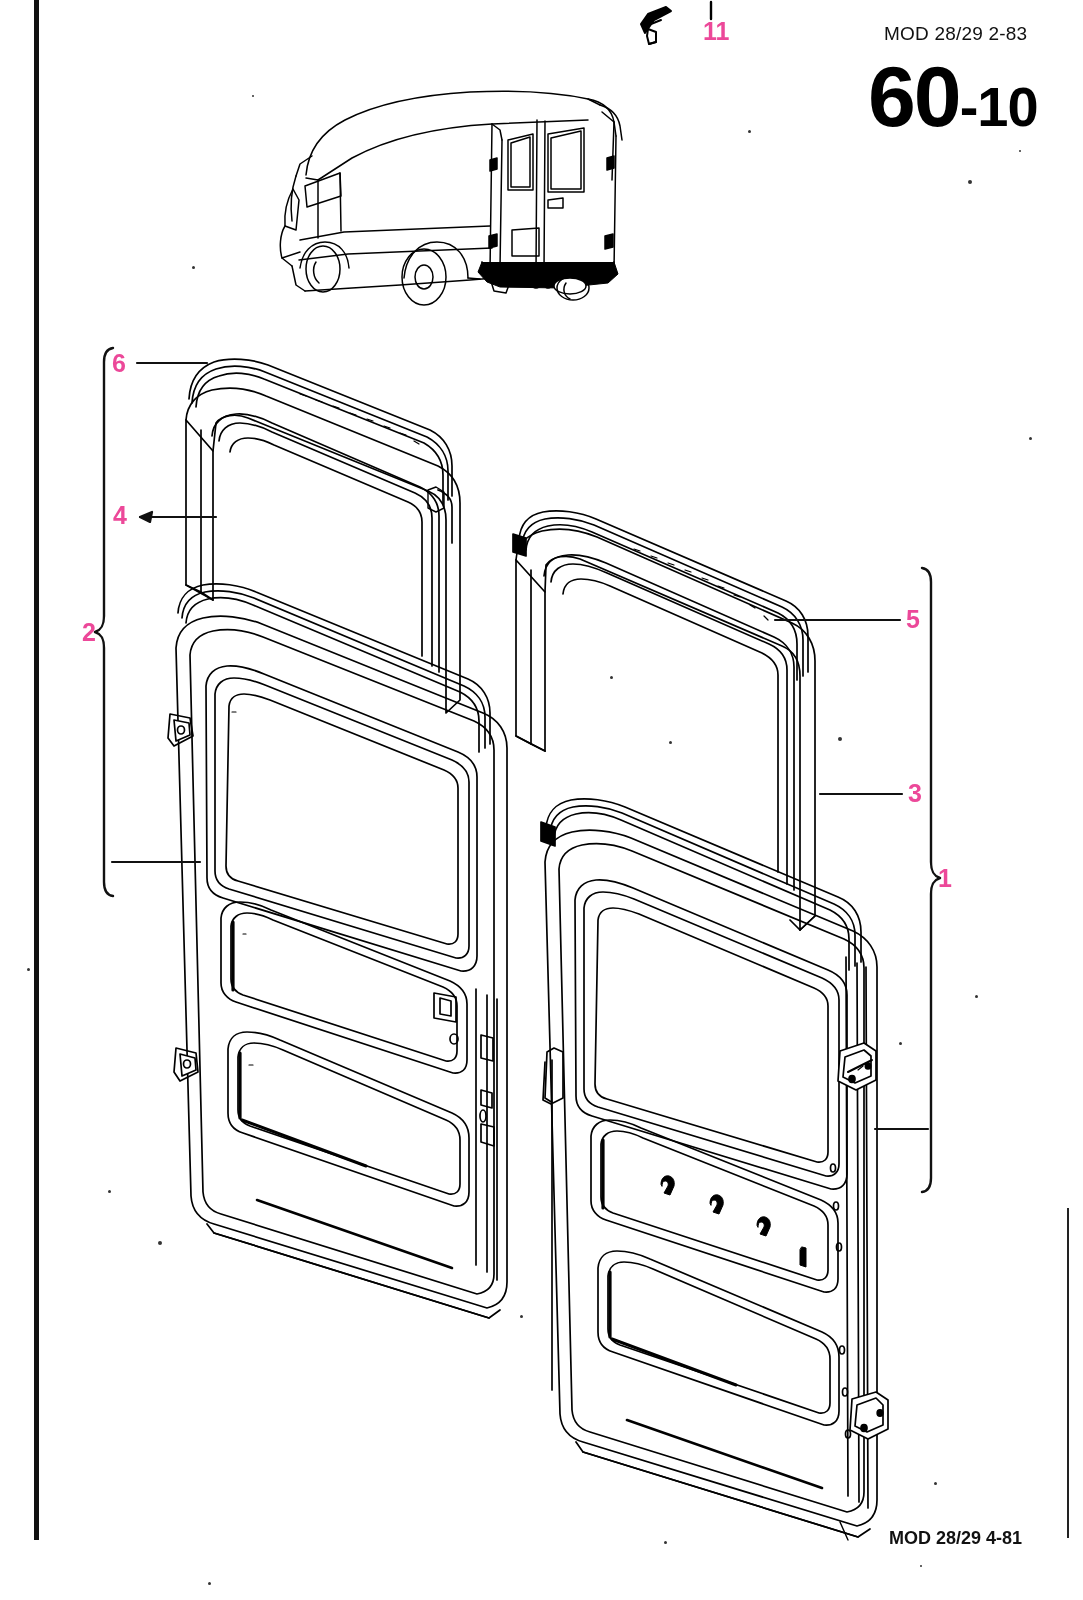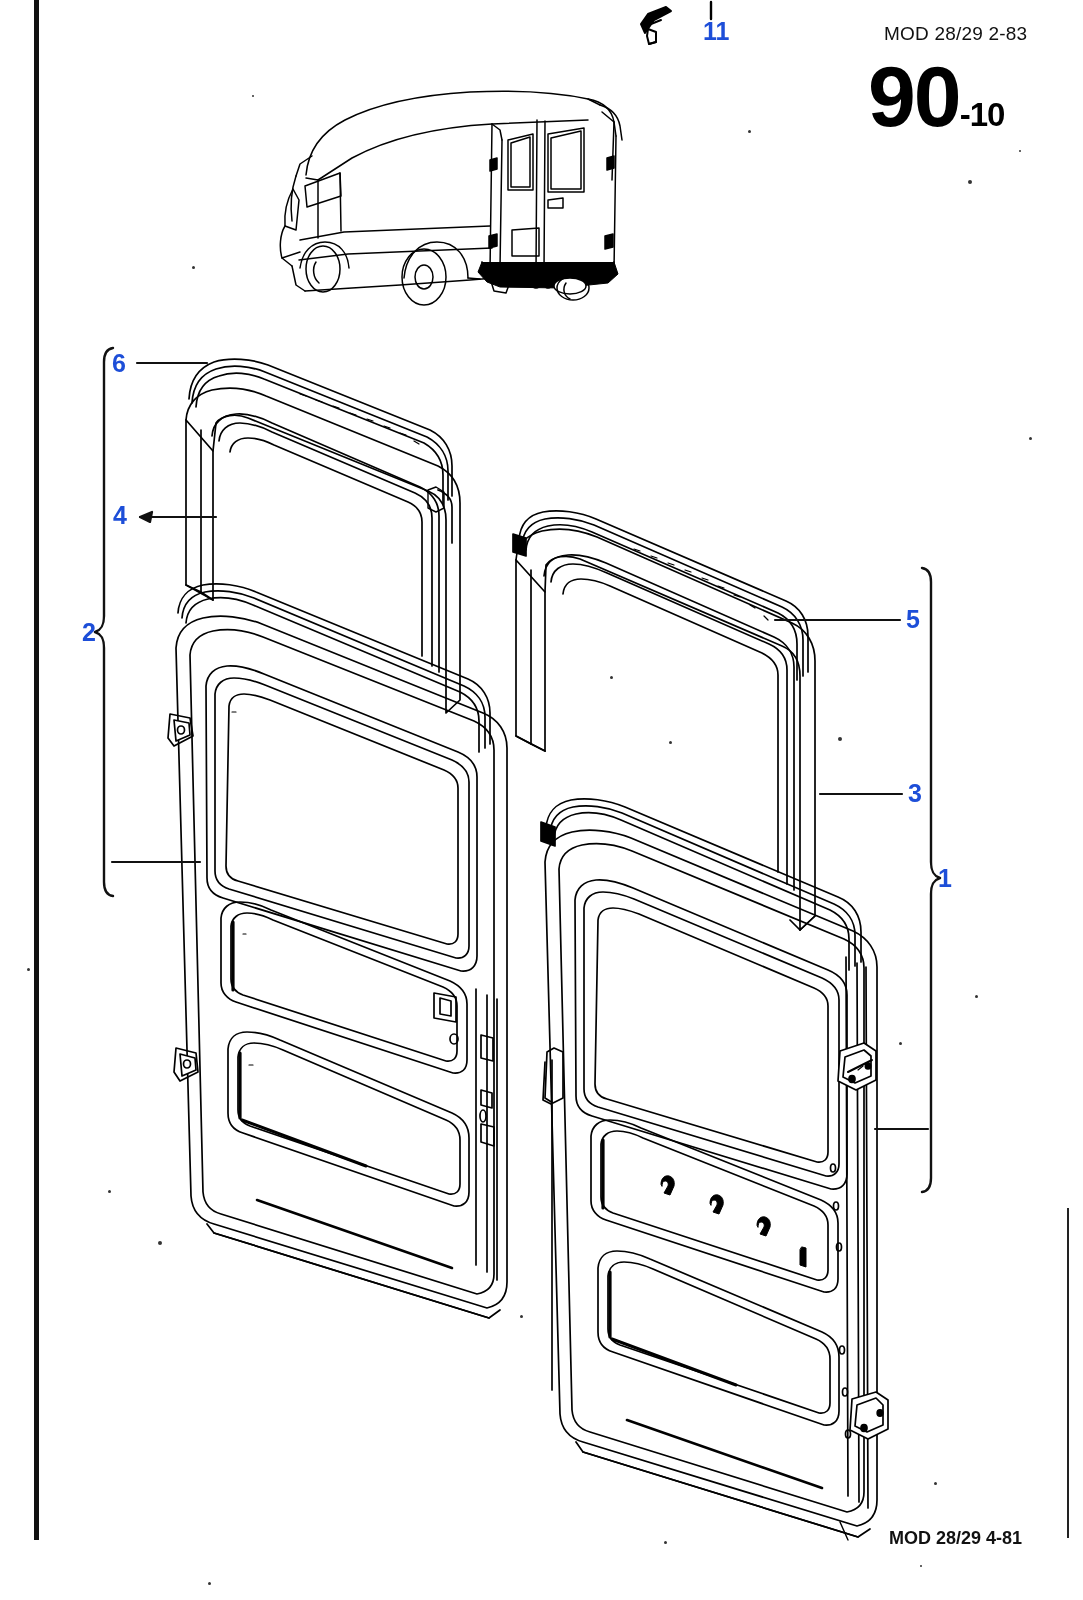--- a/index.html
+++ b/index.html
@@ -57,21 +57,21 @@
     color: #000;
     line-height: 1;
   }
   .hdr-group .g-major {
     font-size: 86px;
     font-weight: bold;
     letter-spacing: -2px;
     vertical-align: baseline;
   }
   .hdr-group .g-minor {
-    font-size: 33px;
+    font-size: 56px;
     font-weight: bold;
     letter-spacing: -1px;
     vertical-align: baseline;
   }
 
   
   .ftr-mod {
     position: absolute;
     left: 889px;
     top: 1528px;
@@ -79,21 +79,21 @@
     font-weight: bold;
     color: #111;
     white-space: nowrap;
   }
 
   
   .callout {
     position: absolute;
     font-size: 25px;
     font-weight: bold;
-    color: #1d4ed8;
+    color: #ec4899;
     line-height: 1;
     font-family: "Liberation Sans", sans-serif;
     text-align: right;
   }
 
   
   .art { position: absolute; left: 0; top: 0; }
   .art path, .art polyline, .art line, .art polygon, .art circle, .art rect, .art ellipse {
     vector-effect: non-scaling-stroke;
   }
@@ -103,21 +103,21 @@
 </head>
 <body>
 
 <div id="page">
 
   <div class="border-left"></div>
   <div class="border-right"></div>
 
   <div class="hdr-mod">MOD 28/29  2-83</div>
   <div class="hdr-group">
-    <span class="g-major">90</span><span class="g-minor">-10</span>
+    <span class="g-major">60</span><span class="g-minor">-10</span>
   </div>
 
   <div class="ftr-mod">MOD 28/29  4-81</div>
 
   <svg class="art" width="1083" height="1600" viewBox="0 0 1083 1600" fill="none" stroke="#000" stroke-width="1.6" stroke-linecap="round" stroke-linejoin="round">
 
     <g stroke-width="2">
       <path d="M645 33 L641 24 L648 14 L666 7 L671 11 L654 20 Z" fill="#000" stroke="#000"></path>
       <path d="M651 24 L661 20"></path>
       <path d="M648 29 L656 32 L656 42 L649 44 L647 36 Z" fill="none"></path>

